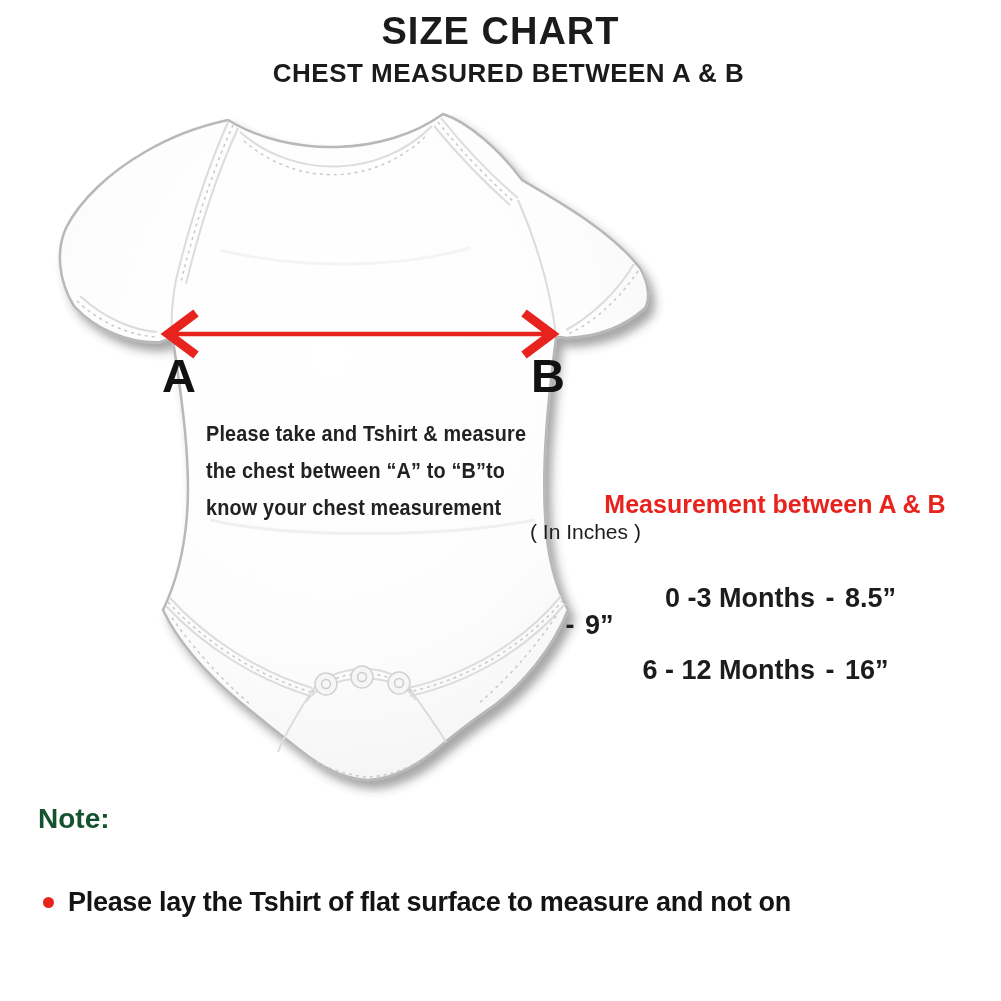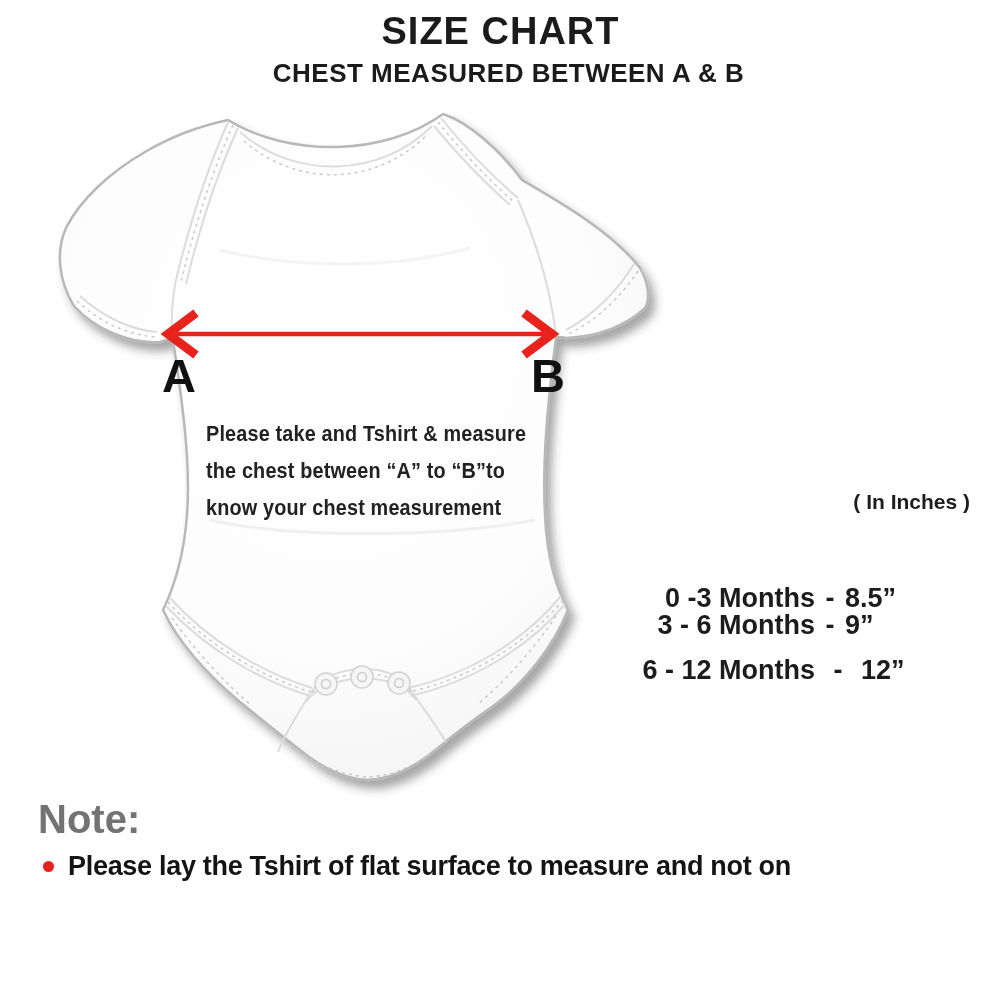--- a/index.html
+++ b/index.html
@@ -26,46 +26,46 @@
     font-size:22px;font-weight:bold;line-height:37px;color:#222;
     transform:scaleX(0.9);transform-origin:left top;letter-spacing:0.2px;
     white-space:nowrap;
   }
   .size-panel{position:absolute;left:555px;top:489px;width:440px;height:220px;}
   .size-heading{
     text-align:center;font-size:25px;font-weight:bold;color:#e8231e;line-height:30px;
     white-space:nowrap;
   }
   .size-subheading{
-    text-align:right;font-size:21px;font-weight:bold;color:#1d1d1d;line-height:26px;
+    text-align:left;font-size:21px;font-weight:normal;color:#1d1d1d;line-height:26px;
     transform:translateX(-25px);white-space:nowrap;
   }
   .size-row{
     position:absolute;left:0;width:440px;display:flex;align-items:baseline;
     font-size:27px;font-weight:bold;color:#1c1c1c;line-height:34px;white-space:nowrap;
   }
   .size-row .size-row-label{width:260px;text-align:right;}
   .size-row .size-row-separator{width:30px;text-align:center;}
   .size-row .size-row-value{text-align:center;}
   .row-0{top:67px;margin-top:25px;}
   .row-1{top:119px;}
-  .row-2{top:164px;gap:8px;}
+  .row-2{top:164px;}
   .notes-heading{
-    position:absolute;left:38px;top:798px;font-size:40px;font-weight:bold;
-    color:#737373;line-height:42px;
+    position:absolute;left:38px;top:798px;font-size:28px;font-weight:bold;
+    color:#14532d;line-height:42px;
   }
   .notes-list{position:absolute;left:40px;top:846px;width:950px;}
   .note-item{position:relative;padding-left:28px;margin:0 0 11px 0;}
   .note-item .bullet-dot{
     position:absolute;left:3px;top:15px;width:11px;height:11px;border-radius:50%;
     background:#e8231e;
   }
   .note-line{
     font-size:27px;font-weight:bold;color:#141414;line-height:40px;
-    letter-spacing:-0.3px;white-space:nowrap;
+    letter-spacing:-0.3px;white-space:nowrap;margin-top:36px;
   }
 </style>
 </head>
 <body>
 
 <div class="page">
 
   <div class="title">SIZE CHART</div>
   <div class="subtitle">CHEST MEASURED BETWEEN A &amp; B</div>
 
@@ -169,36 +169,36 @@
   <div class="point-label point-a">A</div>
   <div class="point-label point-b">B</div>
 
   <div class="instruction">
     <div class="instruction-line">Please take and Tshirt &amp; measure</div>
     <div class="instruction-line">the chest between “A” to “B”to</div>
     <div class="instruction-line">know your chest measurement</div>
   </div>
 
   <div class="size-panel">
+    <div class="size-heading">Measurement between A &amp; B</div>
     <div class="size-subheading">( In Inches )</div>
 
     <div class="size-row row-0">
       <span class="size-row-label">0 -3 Months</span>
       <span class="size-row-separator">-</span>
       <span class="size-row-value">8.5”</span>
     </div>
     <div class="size-row row-1">
-      <span class="size-row-label">3 - 6 Months</span>
       <span class="size-row-separator">-</span>
       <span class="size-row-value">9”</span>
     </div>
     <div class="size-row row-2">
       <span class="size-row-label">6 - 12 Months</span>
       <span class="size-row-separator">-</span>
-      <span class="size-row-value">12”</span>
+      <span class="size-row-value">16”</span>
     </div>
   </div>
 
   <div class="notes-heading">Note:</div>
 
   <div class="notes-list">
     <div class="note-item">
       <span class="bullet-dot"></span>
       <div class="note-line">Please lay the Tshirt of flat surface to measure and not on</div>
     </div>

